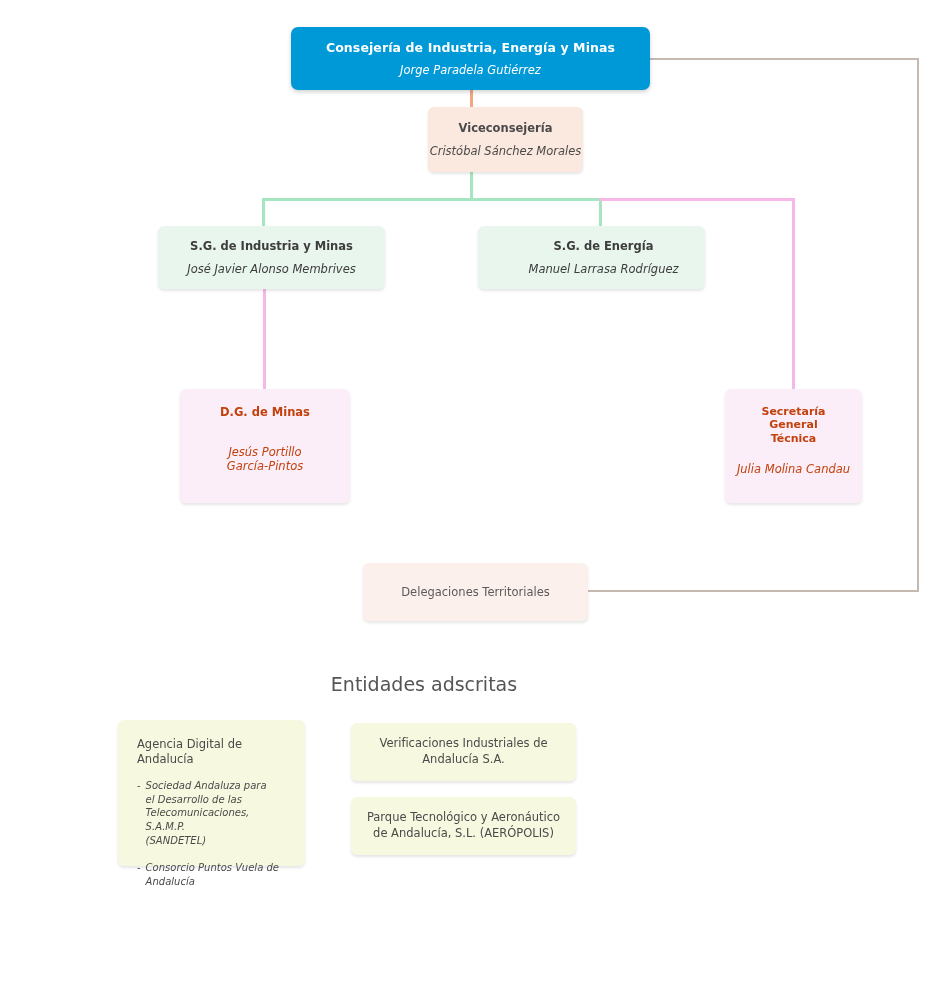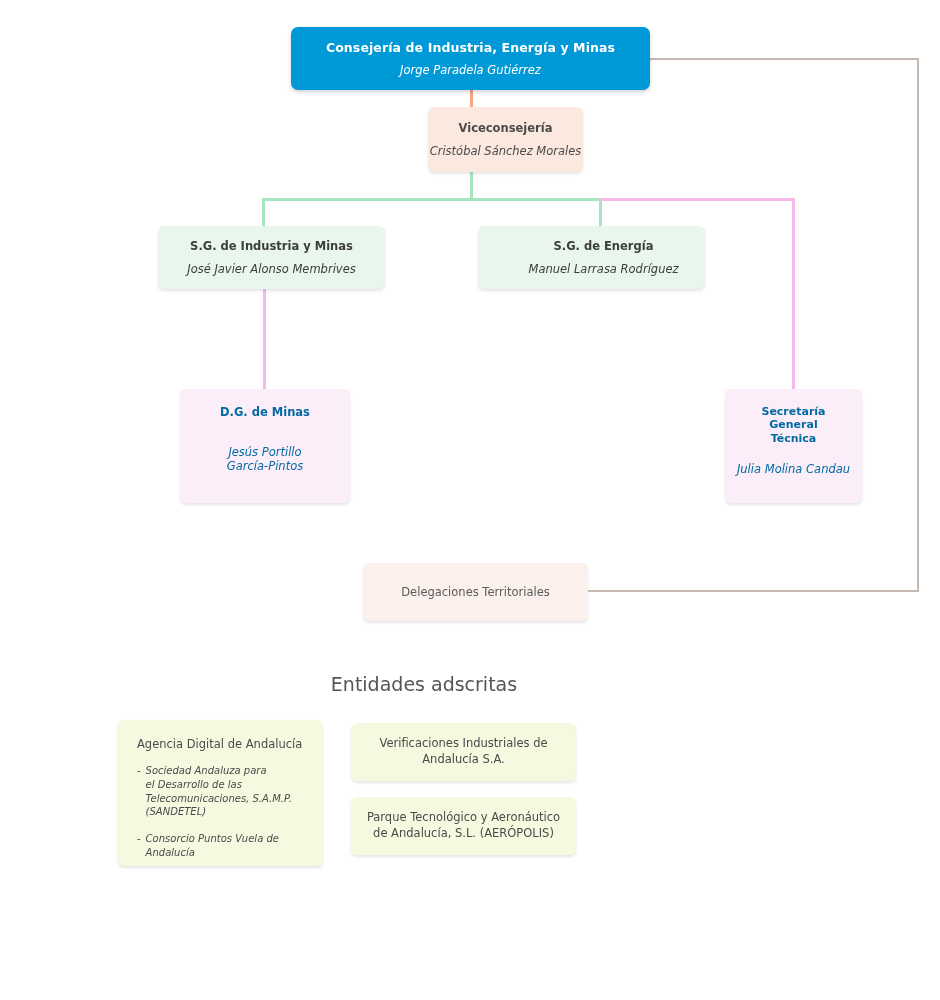--- a/index.html
+++ b/index.html
@@ -102,21 +102,21 @@
   }
   .node-sg .person {
     font-size: 11.5px;
   }
   .node-sg-industria { left: 158px; }
   .node-sg-energia  { left: 478px; padding-left: 24px; }
 
   
   .node-pink {
     background: #fbeef8;
-    color: #0369a1;
+    color: #c2410c;
     justify-content: flex-start;
     padding-top: 16px;
   }
   .node-dg {
     left: 180px;
     top: 389px;
     width: 170px;
     height: 114px;
   }
   .node-dg .title {
@@ -164,21 +164,21 @@
 
   
   .node-ent {
     background: #f7f8e0;
     color: #4a4a4a;
     box-shadow: 0 2px 3px rgba(0,0,0,0.10);
   }
   .ent-agencia-digital {
     left: 118px;
     top: 720px;
-    width: 205px;
+    width: 187px;
     height: 146px;
     align-items: flex-start;
     justify-content: flex-start;
     text-align: left;
     padding: 17px 14px 10px 19px;
   }
   .ent-agencia-digital .ent-title {
     font-size: 11.5px;
     line-height: 1.3;
     margin-bottom: 12px;

